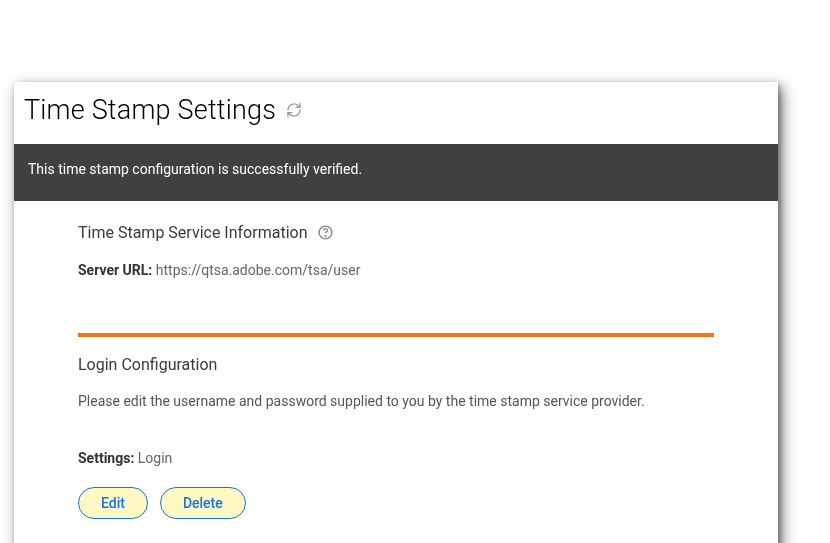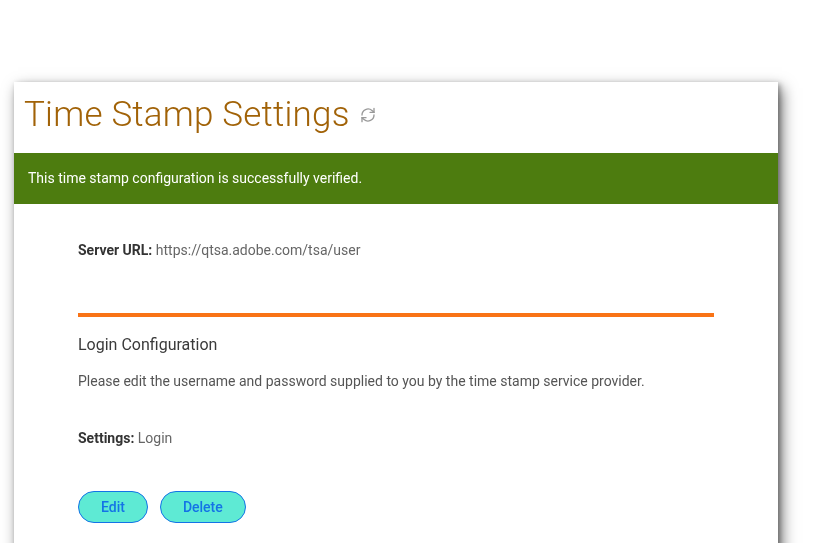--- a/index.html
+++ b/index.html
@@ -19,35 +19,35 @@
       box-shadow: 4px 6px 14px rgba(0,0,0,0.55), 2px 2px 5px rgba(0,0,0,0.3);
       padding-bottom: 36px;
     }
     .page-title-row {
       display: flex;
       align-items: center;
       gap: 10px;
       padding: 12px 16px 18px 10px;
     }
     .page-title {
-      font-size: 35px;
+      font-size: 27px;
       font-weight: 300;
-      color: #a16207;
+      color: #000000;
       letter-spacing: 0.2px;
     }
     .refresh-icon {
       color: #999;
       display: inline-flex;
     }
     .success-banner {
-      background: #4d7c0f;
+      background: #404040;
       color: #fff;
       font-size: 14px;
       font-weight: 400;
-      padding: 17px 14px 18px;
+      padding: 17px 14px 24px;
     }
     .content {
       padding: 0 64px;
     }
     .section {
       border-top: 4px solid #f97316;
       padding: 18px 0 26px;
       margin-top: 12px;
     }
     .section:first-child {
@@ -89,30 +89,29 @@
       color: #555;
       margin-bottom: 36px;
       line-height: 1.4;
     }
     .btn-row {
       display: flex;
       gap: 12px;
       margin-top: 18px;
     }
     .btn {
-      background: #5eead4;
+      background: #fef9c3;
       color: #1473e6;
       border: 1.5px solid #1473e6;
       border-radius: 20px;
       padding: 7px 22px;
       font-size: 14px;
       font-weight: 500;
       cursor: pointer;
       font-family: inherit;
-      margin-top: 24px;
     }
     .verify-section {
       border-top: 1px solid #e5e5e5;
       padding-top: 20px;
       margin-top: 4px;
     }
   </style>
 </head>
 <body>
 
@@ -130,20 +129,30 @@
     </span>
   </div>
 
   <div class="success-banner">
     <span>This time stamp configuration is successfully verified.</span>
   </div>
 
   <div class="content">
 
     <div class="section">
+      <div class="section-header">
+        <span class="section-title">Time Stamp Service Information</span>
+        <span class="help-icon">
+          <svg width="17" height="17" viewBox="0 0 24 24" fill="none" stroke="currentColor" stroke-width="2">
+            <circle cx="12" cy="12" r="9"></circle>
+            <path d="M9.5 9a2.5 2.5 0 1 1 3.5 2.3c-.8.4-1 1-1 1.7"></path>
+            <circle cx="12" cy="17" r="0.6" fill="currentColor"></circle>
+          </svg>
+        </span>
+      </div>
       <div class="kv-row">
         <span class="kv-label">Server URL:</span>
         <span class="kv-value">https://qtsa.adobe.com/tsa/user</span>
       </div>
     </div>
 
     <div class="section">
       <div class="section-header">
         <span class="section-title">Login Configuration</span>
       </div>

